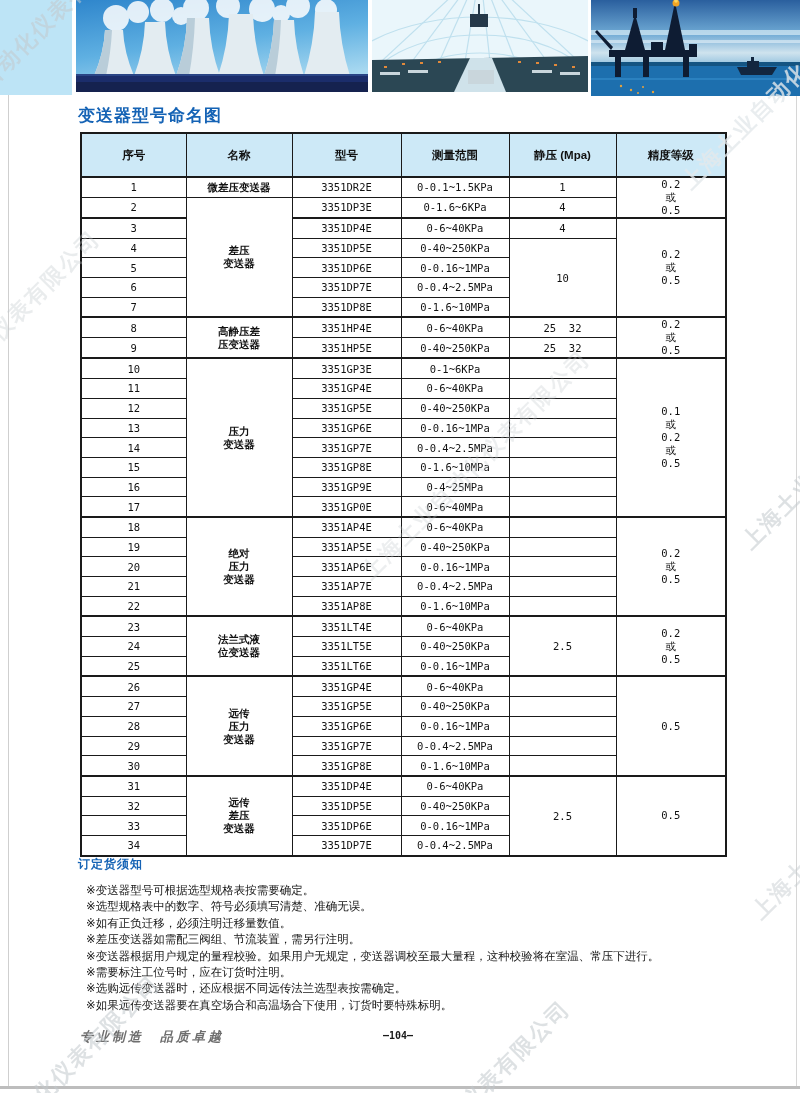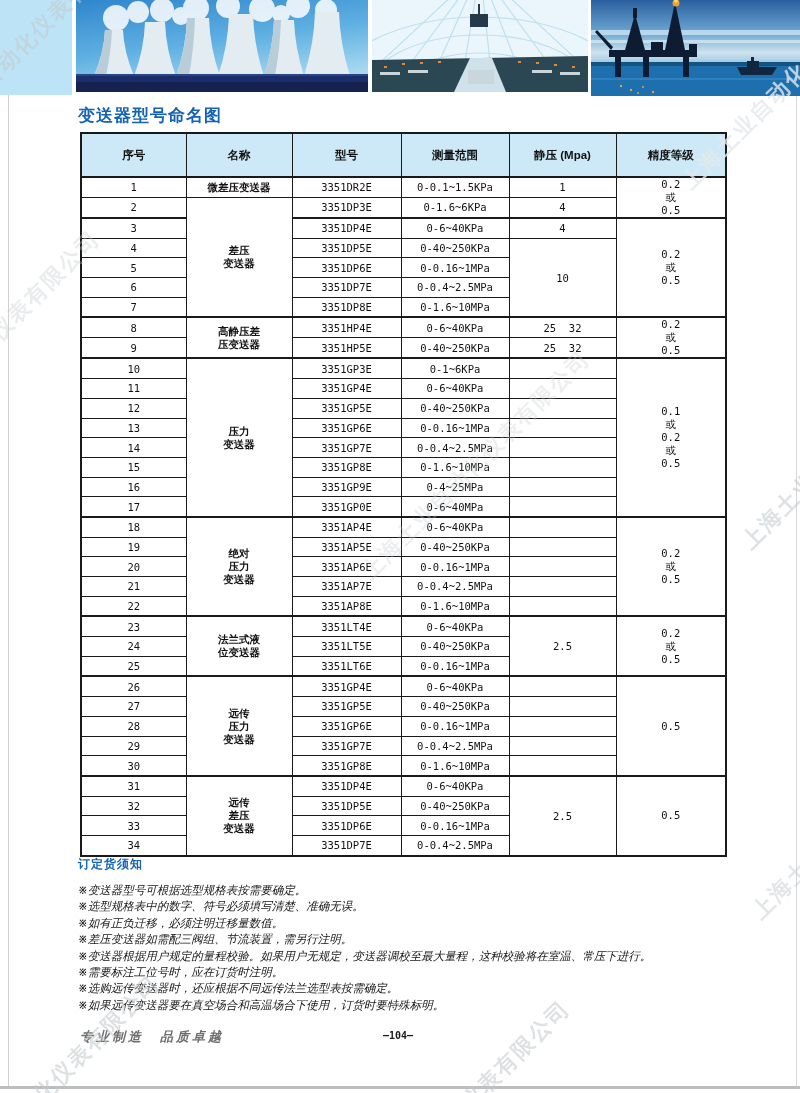--- a/index.html
+++ b/index.html
@@ -18,21 +18,21 @@
                   font-size:11.5px;font-weight:bold;height:18px;padding:12px;}
   .model-table td{border:1px solid #1a1a1a;text-align:center;vertical-align:middle;
                   height:18.7px;padding:0;font-size:10.5px;}
   .model-table tr.gs td{border-top:2px solid #1a1a1a;}
   .c-no,.c-model,.c-range,.c-press,.c-acc{font-family:"DejaVu Sans Mono","Liberation Mono",monospace;}
   .c-no{font-size:11px;}
   .c-name{font-family:"Liberation Sans",sans-serif;font-weight:bold;font-size:11px;white-space:pre-line;line-height:13px;}
   .c-acc{white-space:pre-line;line-height:13px;margin-top:8px;}
   
   .notes-title{position:absolute;left:78px;top:856px;font-size:12px;font-weight:bold;color:#1563b5;letter-spacing:1px;}
-  .notes{position:absolute;left:78px;top:882px;width:660px;font-style:italic;}
+  .notes{position:absolute;left:86px;top:882px;width:660px;}
   .note-line{font-size:11.5px;line-height:16.4px;color:#161616;font-weight:500;}
   
   .slogan{position:absolute;left:80px;top:1028px;font-size:13px;font-weight:bold;font-style:italic;
           color:#6e6e6e;letter-spacing:3px;}
   .page-number{position:absolute;left:383px;top:1030px;font-size:10px;font-weight:bold;
                font-family:"DejaVu Sans Mono","Liberation Mono",monospace;color:#1a1a1a;}
   
   .edge-left{position:absolute;left:8px;top:95px;width:1px;height:993px;background:#cfcfcf;}
   .edge-right{position:absolute;left:796px;top:96px;width:1px;height:992px;background:#d6d6d6;}
   .edge-bottom{position:absolute;left:0;top:1086px;width:800px;height:3px;background:#bdbdbd;}

